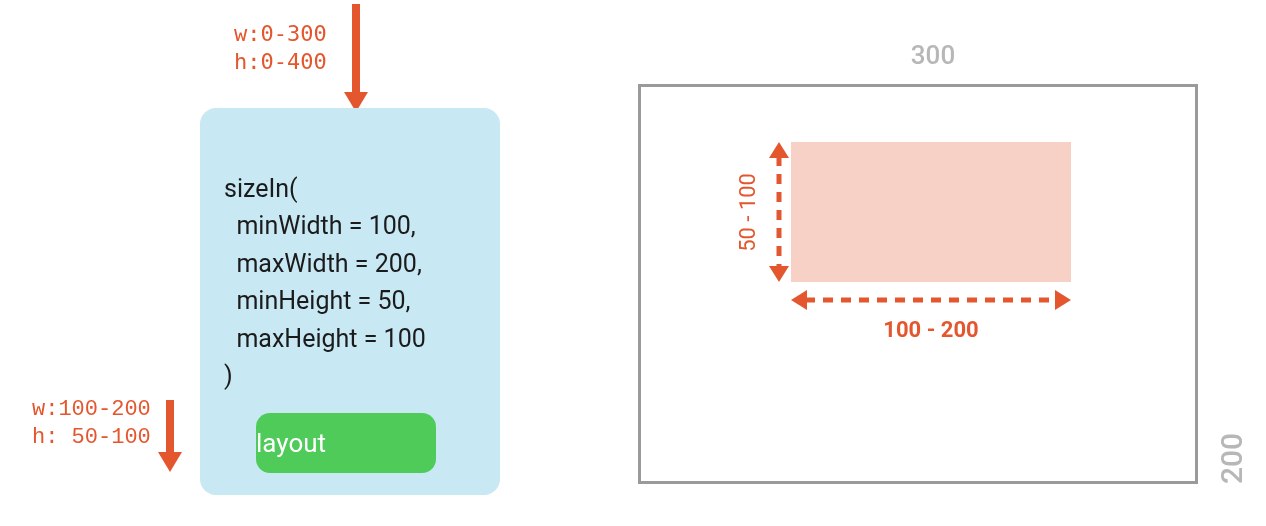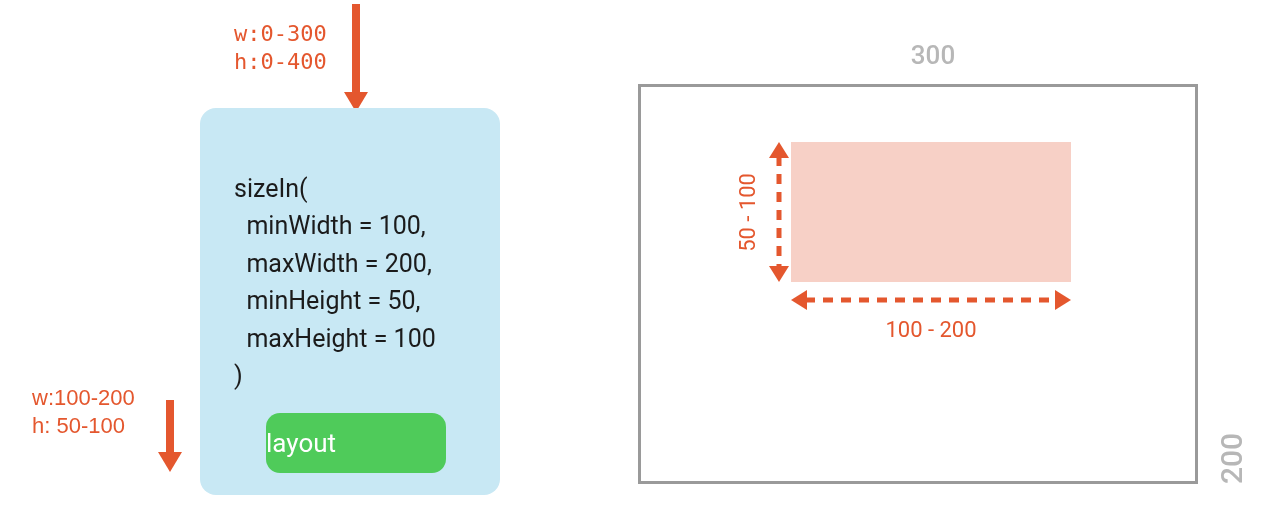--- a/index.html
+++ b/index.html
@@ -27,21 +27,21 @@
   .arrow-in {
     position: absolute;
     left: 342px; top: 4px;
   }
   .code-box {
     position: absolute;
     left: 200px; top: 108px;
     width: 300px;
     background: #C8E8F4;
     border-radius: 16px;
-    padding: 24px 22px 22px 34px;
+    padding: 24px 22px 22px 24px;
   }
   .code {
     font-family: -apple-system, "Segoe UI", Roboto, Helvetica, Arial, sans-serif;
     font-size: 25px;
     line-height: 1.5;
     color: #1b1b1b;
     white-space: pre;
   }
   .layout-btn {
     margin-top: 18px;
@@ -51,23 +51,23 @@
     background: #4FCB5A;
     color: #fff;
     border-radius: 14px;
     font-size: 26px;
     display: flex;
     align-items: center;
     justify-content: flex-start;
   }
   .constraints-out {
     position: absolute;
-    left: 32px; top: 384px;
-    color: #E4572E;
-    font-family: Liberation Sans, sans-serif;
+    left: 32px; top: 396px;
+    color: #E4572E;
+    font-family: Liberation Mono, monospace;
     font-size: 22px;
     line-height: 1.25;
     text-align: left;
     white-space: pre;
   }
   .arrow-out {
     position: absolute;
     left: 156px; top: 400px;
   }
 
@@ -129,20 +129,21 @@
     left: 150px; top: 200px;
     width: 280px;
     display: flex;
     flex-direction: column;
     align-items: center;
   }
   .h-dim-label {
     color: #E4572E;
     font-size: 22px;
     margin-top: 4px;
+    font-weight: bold;
   }
   svg { display: block; }
 </style>
 </head>
 <body>
 <div class="stage">
 
   <div class="constraints-in">
     <div>w:0-300</div>
     <div>h:0-400</div>

